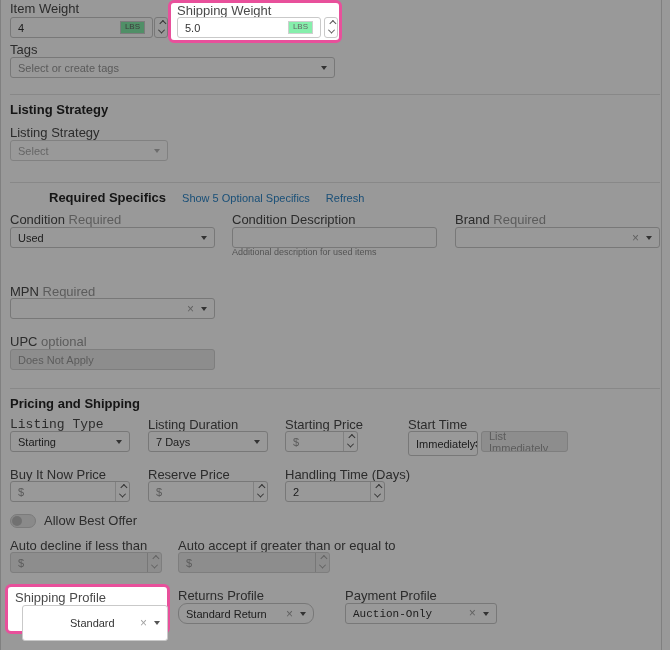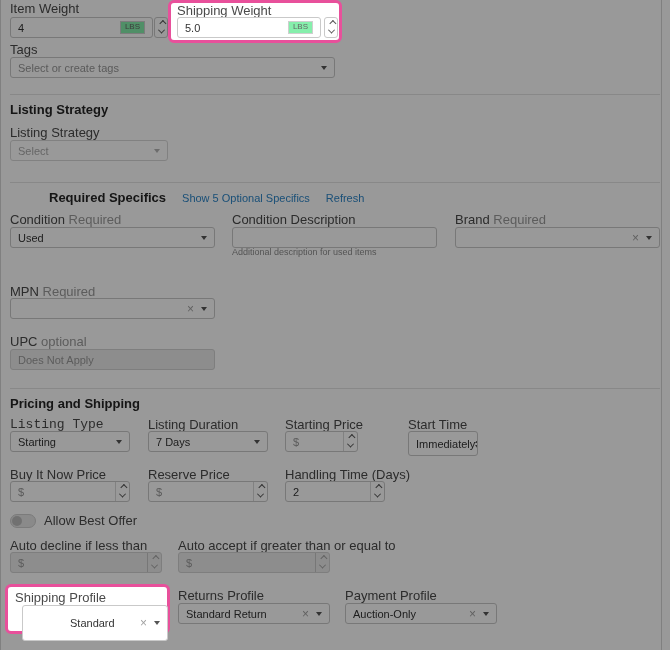--- a/index.html
+++ b/index.html
@@ -163,20 +163,23 @@
   </div>
 
   <div class="lbl" style="left:408px; top:419px;">Start Time</div>
   <div class="field" style="left:408px; top:431px; width:70px; height:25px; padding-right:17px;">
     <span class="val">Immediately</span>
     <span class="dcar">
       <span class="tri up"></span>
         <span class="tri dn"></span>
     </span>
   </div>
+  <div class="field disabled" style="left:481px; top:431px; width:87px; height:21px;">
+    <span>List Immediately</span>
+  </div>
 
   <div class="lbl" style="left:10px; top:469px;">Buy It Now Price</div>
   <div class="field" style="left:10px; top:481px; width:120px; height:21px;">
     <span class="ph">$</span>
     <span class="instep">
       <span class="cv up"></span>
       <span class="cv dn"></span>
     </span>
   </div>
 
@@ -215,28 +218,28 @@
   <div class="lbl" style="left:178px; top:540px;">Auto accept if greater than or equal to</div>
   <div class="field disabled" style="left:178px; top:552px; width:152px; height:21px;">
     <span>$</span>
     <span class="instep" style="border-left-color:#c6c6c6;">
       <span class="cv up"></span>
       <span class="cv dn"></span>
     </span>
   </div>
 
   <div class="lbl" style="left:178px; top:590px;">Returns Profile</div>
-  <div class="field" style="left:178px; top:603px; width:152px; height:21px;">
+  <div class="field" style="left:178px; top:603px; width:136px; height:21px;border-radius:9px;">
     <span class="val">Standard Return</span>
     <span class="x">×</span>
     <span class="caret"></span>
   </div>
 
   <div class="lbl" style="left:345px; top:590px;text-align:right;">Payment Profile</div>
-  <div class="field" style="left:345px; top:603px; width:152px; height:21px;">
+  <div class="field" style="left:345px; top:603px; width:152px; height:21px;font-family:Liberation Mono, monospace;">
     <span class="val">Auction-Only</span>
     <span class="x">×</span>
     <span class="caret"></span>
   </div>
 </div>
 
 <div class="overlay"></div>
 
 <div class="hl" style="left:168px; top:0; width:174px; height:43px;">
   <div class="lbl" style="left:6px; top:2px;">Shipping Weight</div>

